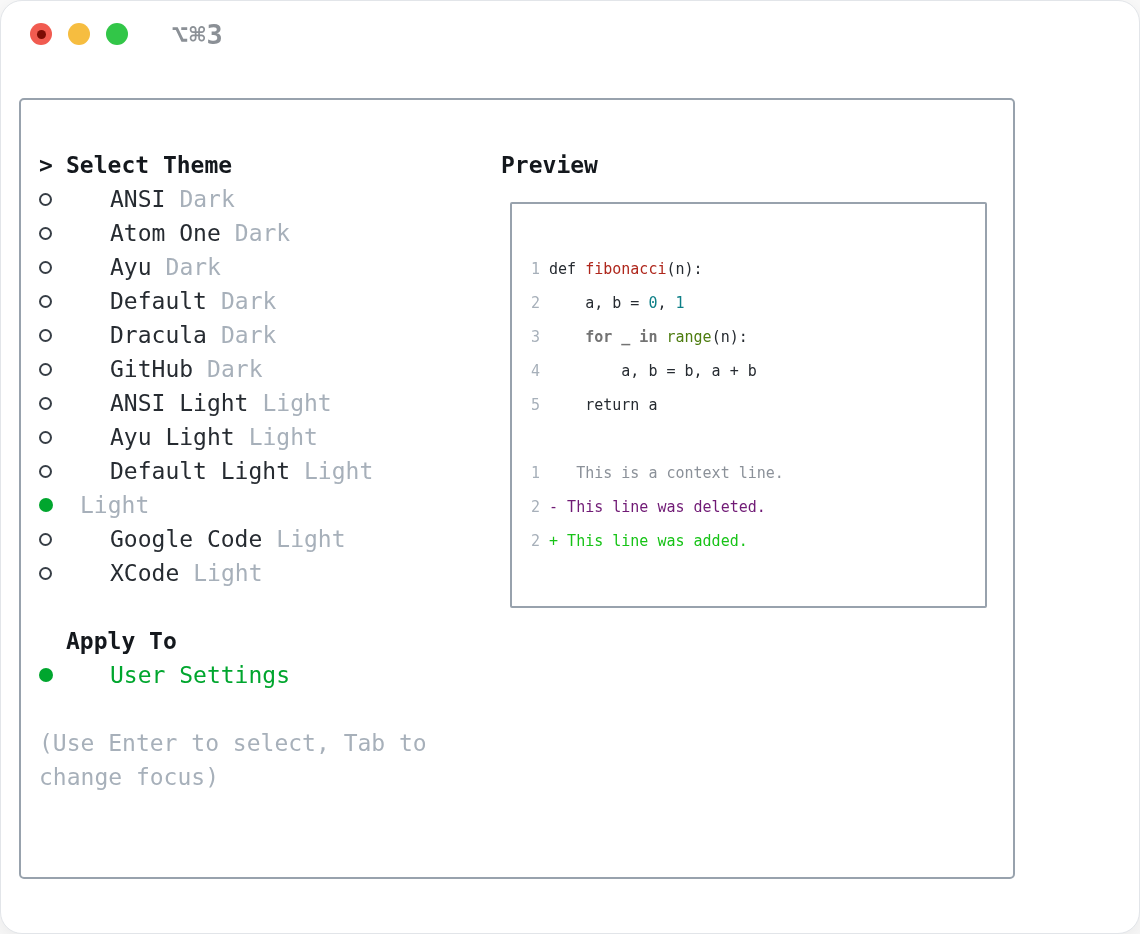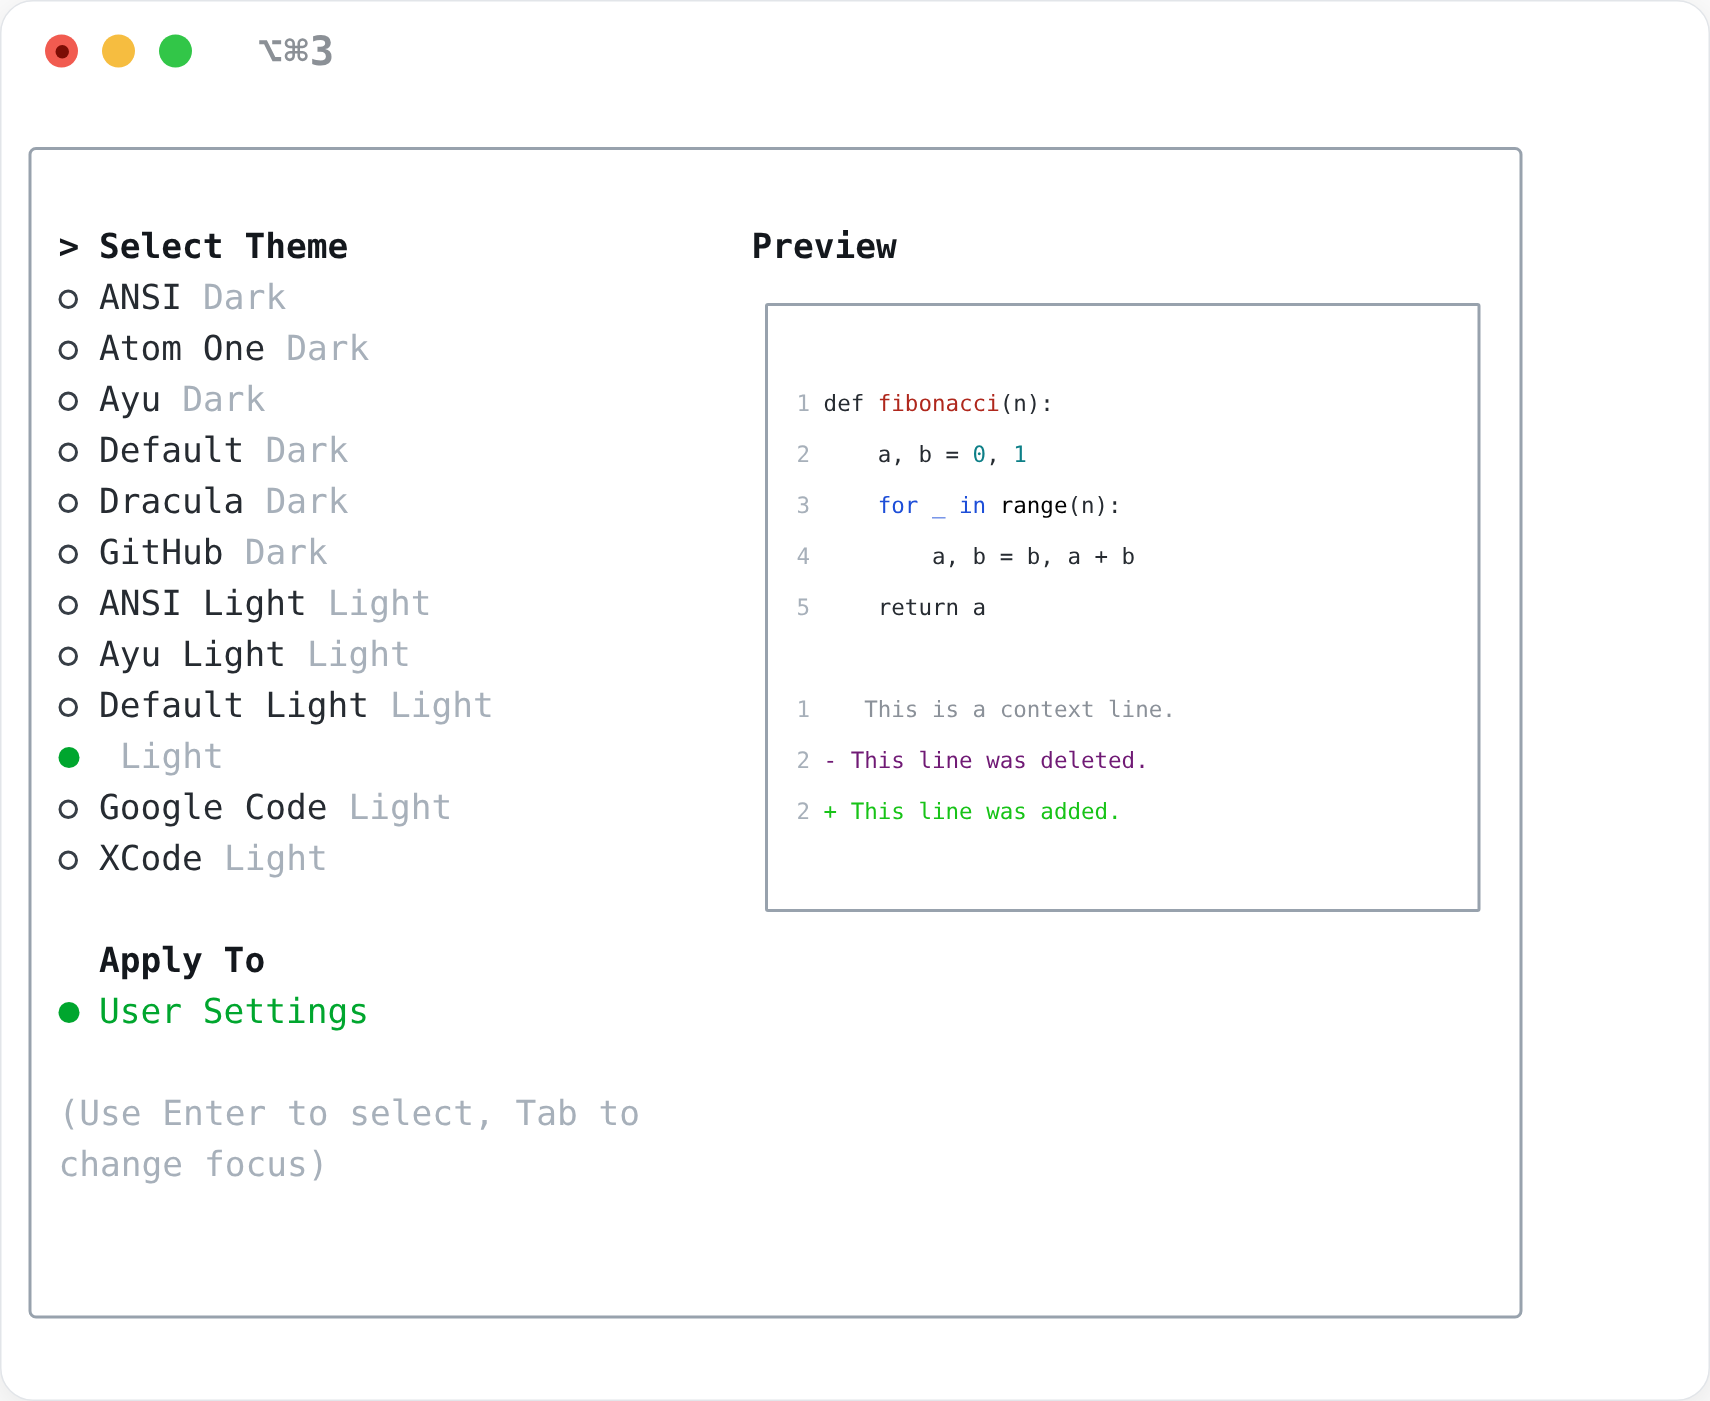--- a/index.html
+++ b/index.html
@@ -53,21 +53,21 @@
   .row{display:flex;align-items:center;height:34px;white-space:pre;}
   .row.blank{height:34px;}
   .marker{width:27px;flex:none;display:flex;align-items:center;}
   .prompt{font-weight:bold;color:#14181d;}
   .radio{
     width:13px;height:13px;border-radius:50%;
     border:2px solid #373e46;box-sizing:border-box;background:transparent;
   }
   .radio.on{border:none;width:14px;height:14px;background:var(--sel-green);}
   .heading{font-weight:bold;color:#14181d;}
-  .item-name{color:#262b31;}
+  .item-name{color:#262b31;margin-left:44px;}
   .item-name.on{color:var(--sel-green);}
   .item-tag{color:#a7b0ba;margin-left:14px;}
   .hint{
     color:#a7b0ba;max-width:438px;white-space:normal;
     margin-top:34px;
   }
   
   .preview-heading{font-weight:bold;color:#14181d;height:34px;line-height:34px;}
   .preview-box{
     margin-left:9px;margin-top:20px;
@@ -131,21 +131,21 @@
           </div>
 
         <div class="hint">(Use Enter to select, Tab to change focus)</div>
       </div>
 
       <div class="right-col">
         <div class="preview-heading">Preview</div>
         <div class="preview-box" id="preview-box">
             <div class="code-line"><span class="lnum">1 </span><span style="color: rgb(38, 43, 49);">def </span><span style="color: rgb(175, 39, 28);">fibonacci</span><span style="color: rgb(38, 43, 49);">(n):</span></div>
             <div class="code-line"><span class="lnum">2 </span><span style="color: rgb(38, 43, 49);">    a, b = </span><span style="color: rgb(13, 127, 135);">0</span><span style="color: rgb(38, 43, 49);">, </span><span style="color: rgb(13, 127, 135);">1</span></div>
-            <div class="code-line"><span class="lnum">3 </span><span style="color: #1d4ed8;">    for _ in </span><span style="color: #000000;">range</span><span style="color: rgb(38, 43, 49);">(n):</span></div>
+            <div class="code-line"><span class="lnum">3 </span><span style="color: #737373; font-weight: bold;">    for _ in </span><span style="color: #4d7c0f;">range</span><span style="color: rgb(38, 43, 49);">(n):</span></div>
             <div class="code-line"><span class="lnum">4 </span><span style="color: rgb(38, 43, 49); text-align: right;">        a, b = b, a + b</span></div>
             <div class="code-line"><span class="lnum">5 </span><span style="color: rgb(38, 43, 49);">    return a</span></div>
             <div class="code-line"></div>
             <div class="code-line"><span class="lnum">1 </span><span style="color: rgb(139, 145, 153);">   This is a context line.</span></div>
             <div class="code-line"><span class="lnum">2 </span><span style="color: #701a75;">- This line was deleted.</span></div>
             <div class="code-line"><span class="lnum">2 </span><span style="color: rgb(23, 195, 23);">+ This line was added.</span></div>
           </div>
       </div>
 
     </div>

